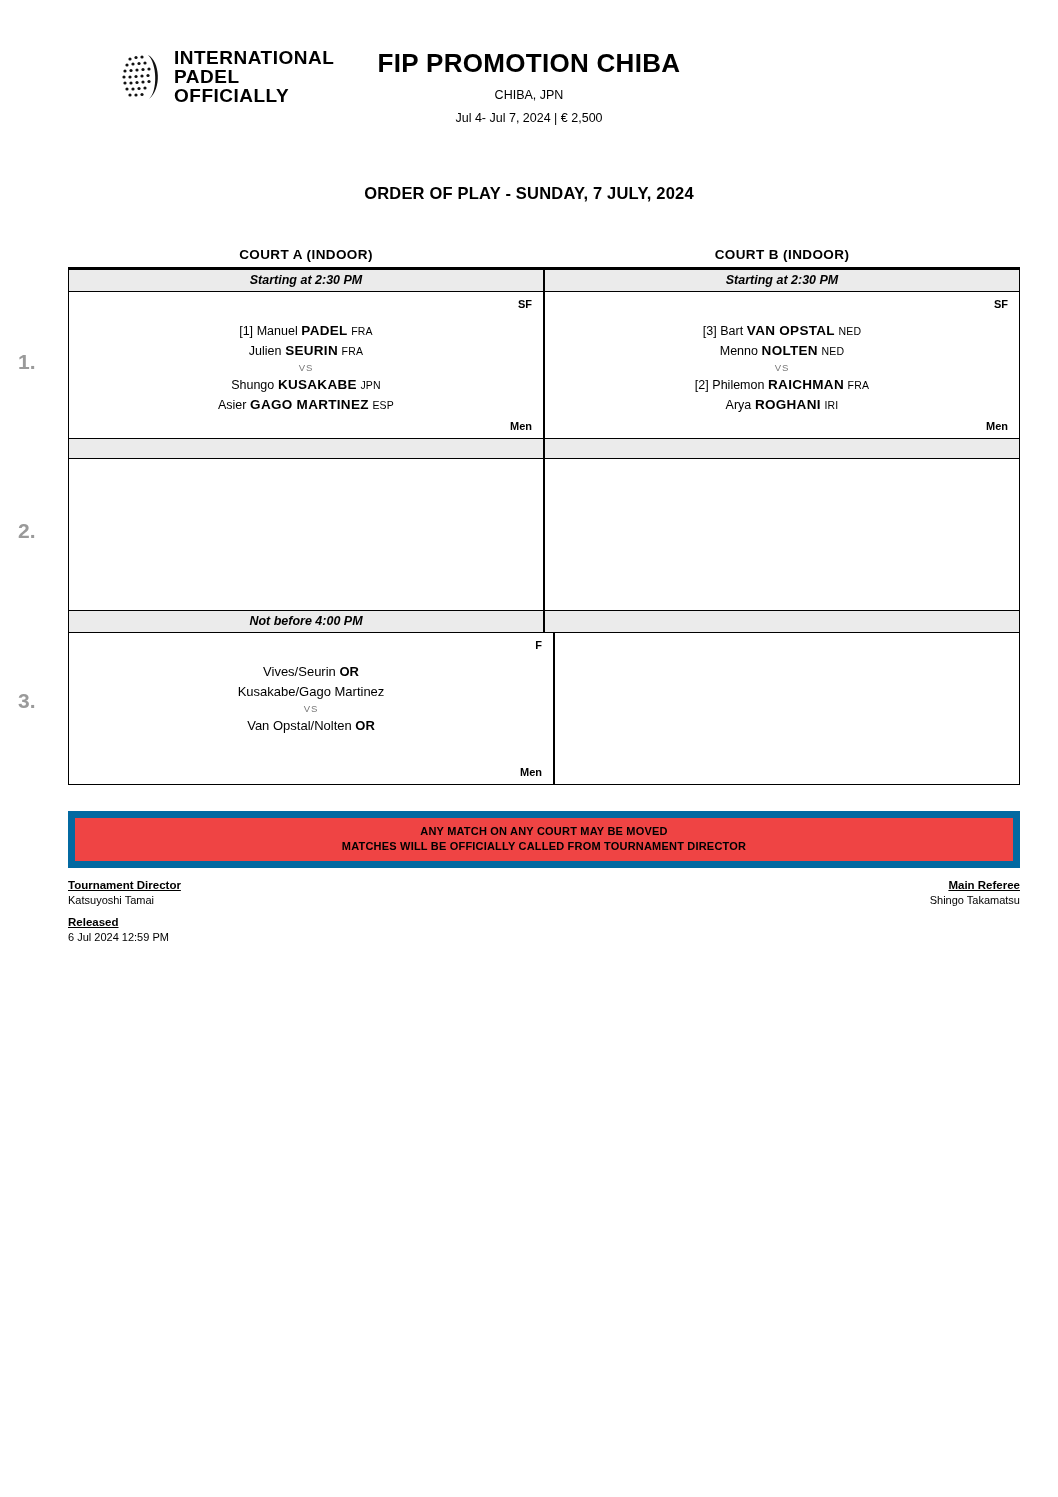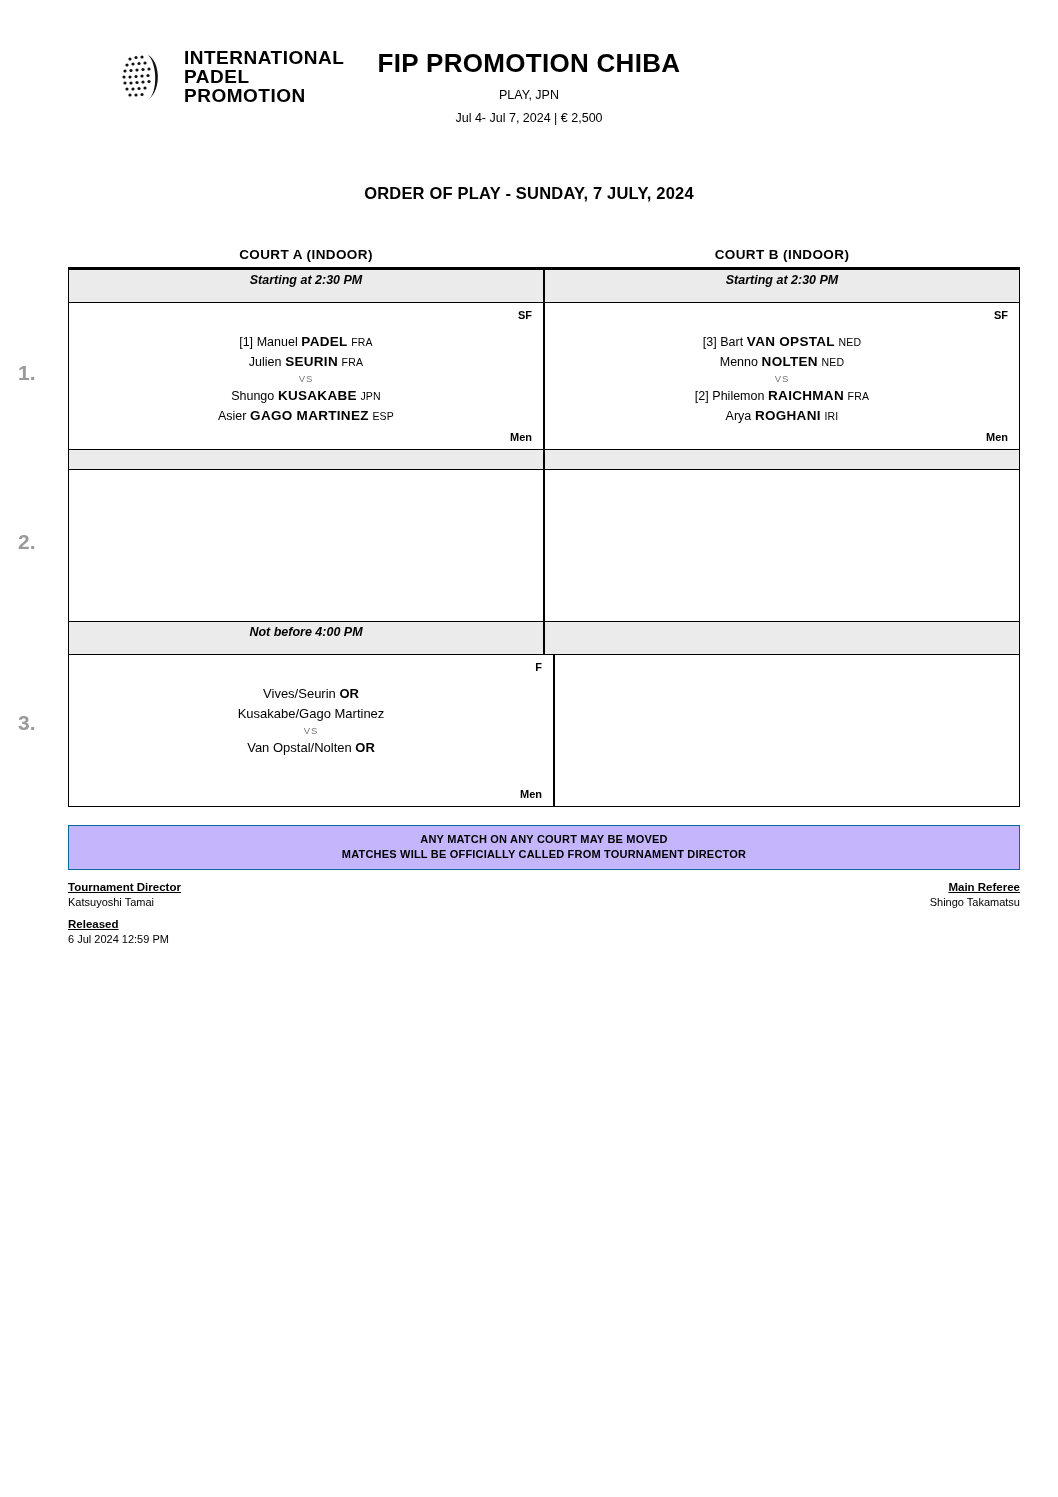--- a/index.html
+++ b/index.html
@@ -27,21 +27,20 @@
     position: relative;
     height: 110px;
     margin-top: 34px;
   }
   .logo {
     position: absolute;
     left: 118px;
     top: 14px;
     display: flex;
     align-items: center;
-    gap: 10px;
   }
   .logo-mark {
     width: 56px;
     height: 56px;
     position: relative;
   }
   .logo-text {
     font-weight: bold;
     font-size: 19px;
     line-height: 19px;
@@ -118,21 +117,21 @@
     background: #ebebeb;
     text-align: center;
     font-size: 12.5px;
     font-style: italic;
     font-weight: bold;
     padding: 5px 0 6px 0;
     height: 20px;
     line-height: 20px;
     padding: 0;
   }
-  .band-row .cell { height: 33px; }
+  .band-row .cell { height: 22px; }
   .blank-band .cell { height: 20px; background: #ebebeb; }
 
   .match-cell {
     height: 147px;
     padding: 7px 10px 6px 10px;
   }
   .match-cell.tall { height: 152px; }
   .empty-cell { height: 152px; }
 
   .round-tag {
@@ -181,23 +180,23 @@
     left: -50px;
     font-size: 21px;
     font-weight: bold;
     color: #9a9a9a;
   }
 
   
   .notice {
     margin-left: 68px;
     margin-right: 38px;
-    margin-top: 18px;
-    background: #c4b5fd;
-    border: 1px solid #0369a1;
+    margin-top: 26px;
+    background: #ef4444;
+    border: 7px solid #0369a1;
     text-align: center;
     font-size: 11px;
     font-weight: bold;
     letter-spacing: 0.2px;
     padding: 6px 0 7px 0;
     line-height: 15px;
   }
 
   .signoff {
     margin-left: 68px;
@@ -263,27 +262,27 @@
             <circle cx="12" cy="46" r="1.6"></circle>
               <circle cx="18" cy="46" r="1.6"></circle>
               <circle cx="24" cy="45.5" r="1.6"></circle>
           </g>
           <path d="M30 6 C42 12, 44 40, 31 50 C40 42, 39 14, 30 6 Z" fill="#111"></path>
         </svg>
       </div>
       <div class="logo-text">
         <div>INTERNATIONAL</div>
         <div>PADEL</div>
-        <div>PROMOTION</div>
+        <div>OFFICIALLY</div>
       </div>
     </div>
 
     <div class="title-block">
       <div class="tournament-name">FIP PROMOTION CHIBA</div>
-      <div class="tournament-city">PLAY, JPN</div>
+      <div class="tournament-city">CHIBA, JPN</div>
       <div class="tournament-meta">Jul 4- Jul 7, 2024  |  € 2,500</div>
     </div>
   </div>
 
   <div class="order-title">ORDER OF PLAY - SUNDAY, 7 JULY, 2024</div>
 
   <div class="courts-head">
     <div class="court-head-cell">COURT A  (INDOOR)</div>
     <div class="court-head-cell">COURT B  (INDOOR)</div>
   </div>

